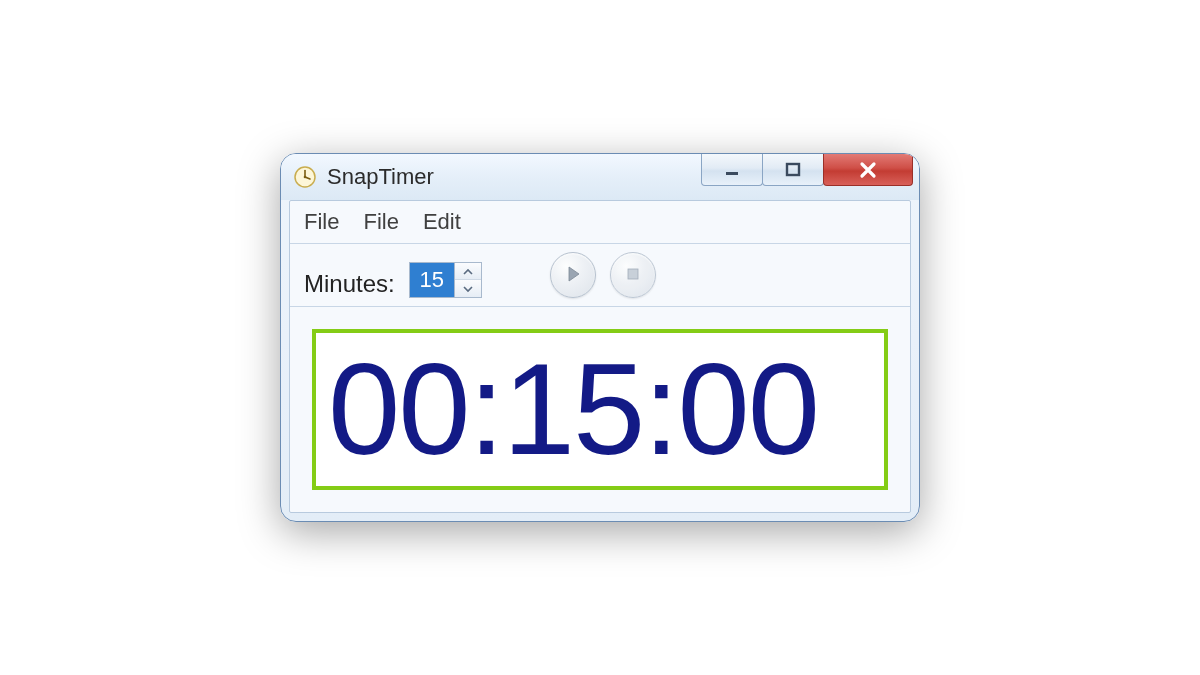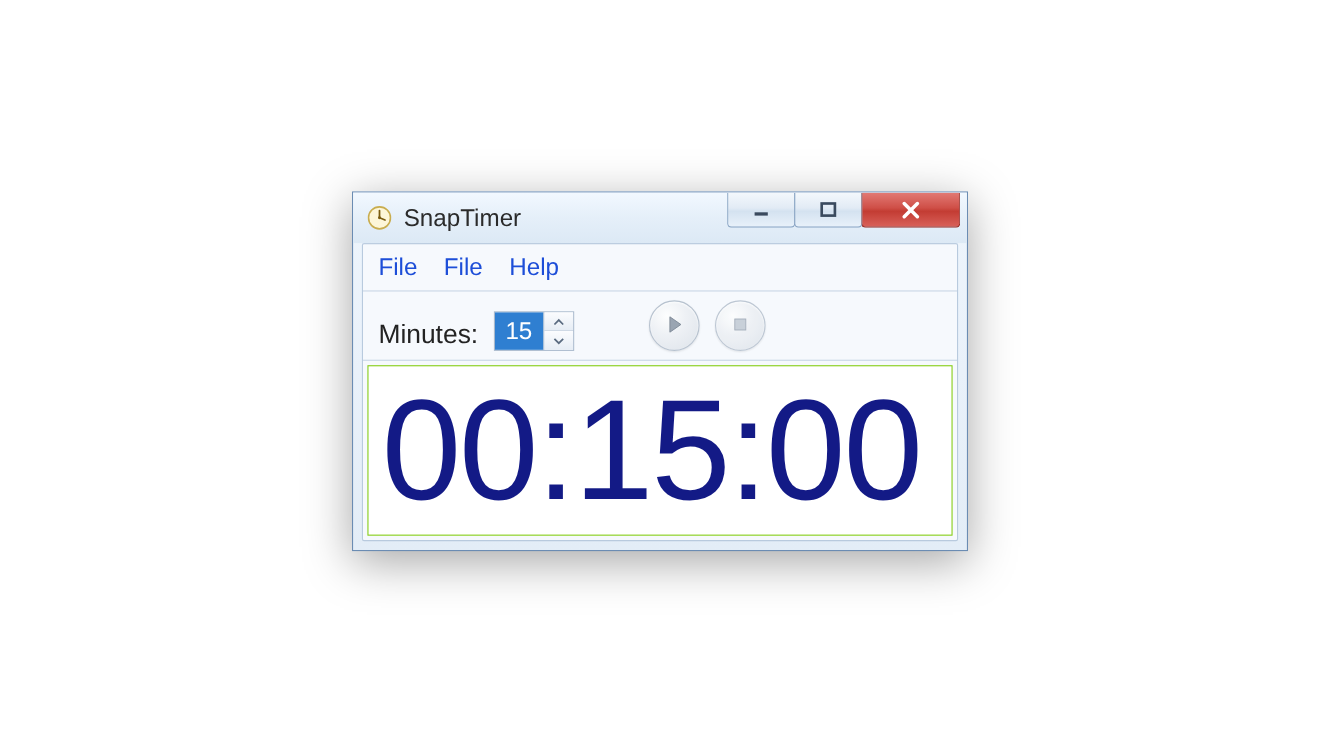--- a/index.html
+++ b/index.html
@@ -6,23 +6,23 @@
     body {
       width: 1200px;
       height: 675px;
       background: #ffffff;
       display: flex;
       align-items: center;
       justify-content: center;
       font-family: "Segoe UI", Tahoma, sans-serif;
     }
     .window {
-      width: 560px;
+      width: 640px;
       border: 1px solid #6b8cb3;
-      border-radius: 0;
+      border-radius: 16px;
       background: linear-gradient(to bottom, #eef5fc 0%, #e9f1fa 50%, #e3edf7 100%);
       box-shadow: 0 10px 40px rgba(0,0,0,0.35);
       overflow: hidden;
     }
     .titlebar {
       height: 46px;
       display: flex;
       align-items: center;
       background: linear-gradient(to bottom, #f2f8ff 0%, #e5eff9 50%, #dce9f5 100%);
       padding-left: 12px;
@@ -66,21 +66,21 @@
       border: 1px solid #b8cade;
       background: #f6f9fd;
       border-radius: 2px;
     }
     .menubar {
       display: flex;
       gap: 24px;
       padding: 8px 14px;
       border-bottom: 1px solid #c8d6e6;
       font-size: 22px;
-      color: #1d4ed8;
+      color: #404040;
     }
     .menubar span { cursor: default; }
     .toolbar {
       display: flex;
       align-items: flex-end;
       padding: 8px 14px;
       gap: 14px;
       border-bottom: 1px solid #c8d6e6;
     }
     .minutes-label {
@@ -119,23 +119,23 @@
     .round-btn {
       width: 46px; height: 46px;
       border-radius: 50%;
       border: 1px solid #b7c2cf;
       background: radial-gradient(circle at 35% 30%, #fdfefe 0%, #eef1f5 40%, #dde3ea 100%);
       display: flex; align-items: center; justify-content: center;
       box-shadow: inset 0 1px 2px rgba(255,255,255,0.9), 0 1px 2px rgba(0,0,0,0.1);
     }
     .round-btn.disabled { opacity: 0.9; }
     .timer-display {
-      margin: 4px;
+      margin: 22px;
       background: #fff;
-      border: 1px solid #84cc16;
+      border: 4px solid #84cc16;
       padding: 8px 12px;
       text-align: left;
     }
     .timer-text {
       font-family: Arial, Helvetica, sans-serif;
       font-size: 130px;
       line-height: 1.05;
       font-weight: 400;
       color: #131a86;
       letter-spacing: -2px;
@@ -178,21 +178,21 @@
           </svg>
         </span>
       </div>
     </div>
   </div>
 
   <div class="inner">
     <div class="menubar">
       <span>File</span>
       <span>File</span>
-      <span>Help</span>
+      <span>Edit</span>
     </div>
 
     <div class="toolbar">
       <span class="minutes-label">Minutes:</span>
       <div class="spinner">
         <input class="spinner-input" type="text" value="15" style="">
         <div class="spinner-btns">
           <button class="sp-btn">
             <span>
               <svg width="10" height="8" viewBox="0 0 10 8">

